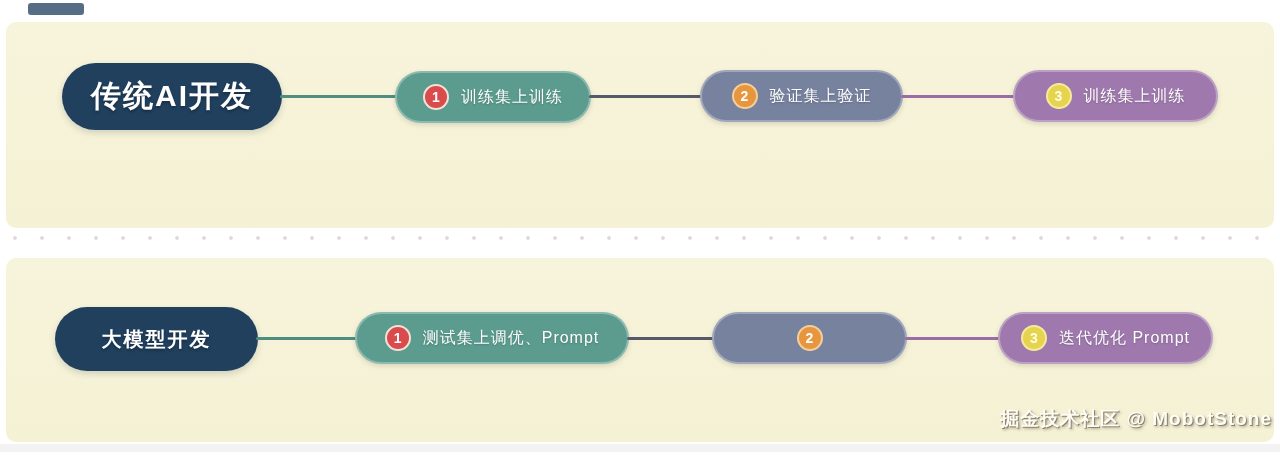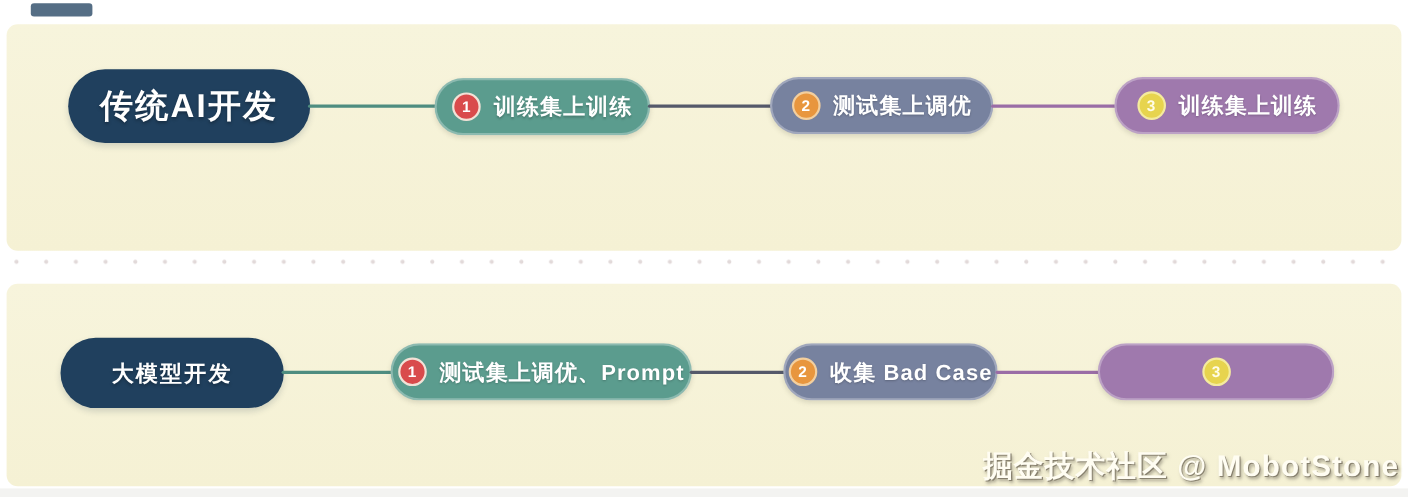--- a/index.html
+++ b/index.html
@@ -77,22 +77,22 @@
 
   .s1a { left: 395px;  top: 71px;  width: 196px; }
   .s1b { left: 700px;  top: 70px;  width: 203px; }
   .s1c { left: 1013px; top: 70px;  width: 205px; }
   .s2a { left: 355px;  top: 312px; width: 274px; }
   .s2b { left: 712px;  top: 312px; width: 195px; }
   .s2c { left: 998px;  top: 312px; width: 215px; }
 
   .step-label {
     color: #ffffff;
-    font-weight: bold;
-    font-size: 20px;
+    font-weight: normal;
+    font-size: 16px;
     letter-spacing: 1px;
     text-shadow: 0 1px 2px rgba(0,0,0,0.22);
     white-space: nowrap;
   }
 
   
   .badge {
     width: 26px; height: 26px;
     border-radius: 50%;
     display: flex;
@@ -119,21 +119,21 @@
   .c1c { left: 901px; top: 95px;  width: 114px; }
   .c2a { left: 256px; top: 337px; width: 101px; }
   .c2b { left: 627px; top: 337px; width: 87px; }
   .c2c { left: 905px; top: 337px; width: 95px; }
 
   
   .watermark {
     position: absolute;
     right: 8px;
     top: 406px;
-    font-size: 27px;
+    font-size: 19px;
     font-weight: bold;
     letter-spacing: 1px;
     color: #fffdf2;
     text-shadow: 1px 1px 0 rgba(125,118,100,0.85), 2px 2px 3px rgba(105,100,88,0.55);
     white-space: nowrap;
   }
 
   .bottom-strip {
     position: absolute;
     left: 0; right: 0; bottom: 0; height: 8px;
@@ -155,21 +155,21 @@
 
   <div class="step-pill pill-teal s1a">
     <span class="badge b-red">1</span>
     <span class="step-label">训练集上训练</span>
   </div>
 
   <div class="conn c-dark c1b"></div>
 
   <div class="step-pill pill-slate s1b">
     <span class="badge b-orange">2</span>
-    <span class="step-label">测试集上调优</span>
+    <span class="step-label">验证集上验证</span>
   </div>
 
   <div class="conn c-purple c1c"></div>
 
   <div class="step-pill pill-purple s1c">
     <span class="badge b-yellow">3</span>
     <span class="step-label">训练集上训练</span>
   </div>
 
   <div class="stitch"></div>
@@ -182,26 +182,26 @@
 
   <div class="step-pill pill-teal s2a">
     <span class="badge b-red">1</span>
     <span class="step-label">测试集上调优、Prompt</span>
   </div>
 
   <div class="conn c-dark c2b"></div>
 
   <div class="step-pill pill-slate s2b">
     <span class="badge b-orange">2</span>
-    <span class="step-label">收集 Bad Case</span>
   </div>
 
   <div class="conn c-purple c2c"></div>
 
   <div class="step-pill pill-purple s2c">
     <span class="badge b-yellow">3</span>
+    <span class="step-label">迭代优化 Prompt</span>
   </div>
 
   <div class="watermark">掘金技术社区 @ MobotStone</div>
 
   <div class="bottom-strip"></div>
 
 </div>
 
 </body></html>

